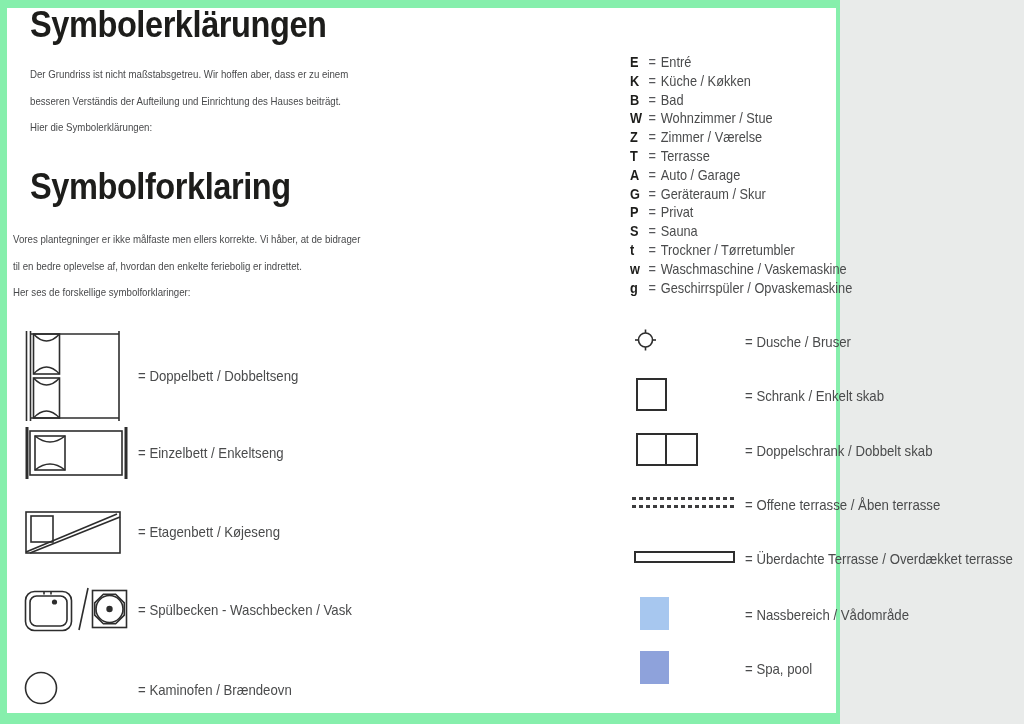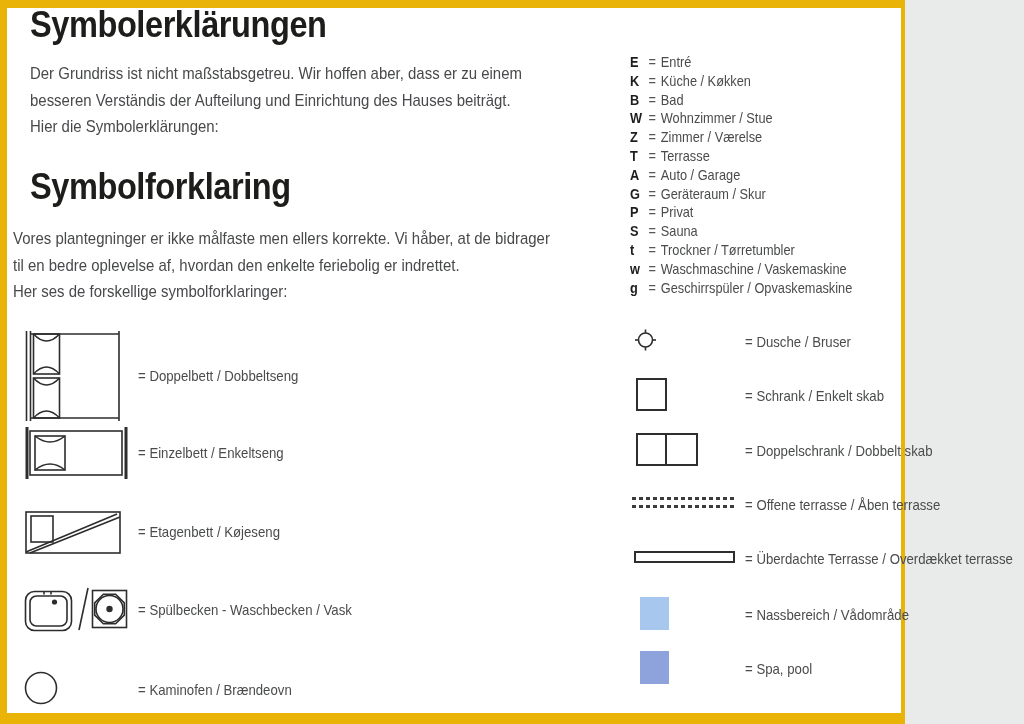--- a/index.html
+++ b/index.html
@@ -1,23 +1,23 @@
 <!DOCTYPE html>
 <html><head>
 <meta charset="utf-8">
 <style>
   * { margin:0; padding:0; box-sizing:border-box; }
   html,body { width:1024px; height:724px; overflow:hidden; }
   body { font-family:"Liberation Sans", sans-serif; background:#e9ebea; }
-  .canvas { position:relative; width:905px; height:724px; background:#eab308; }
+  .canvas { position:relative; width:840px; height:724px; background:#86efac; }
   .page { position:absolute; left:7px; top:8px; right:4px; bottom:11px; background:#ffffff; }
   .abs { position:absolute; }
   .cond { transform:scaleX(0.88); transform-origin:0 0; white-space:nowrap; }
   .h1 { font-size:37px; font-weight:600; color:#1d1d1b; letter-spacing:-0.5px; }
-  .para { font-size:17px; line-height:26.5px; color:#48494b; }
+  .para { font-size:11px; line-height:26.5px; color:#48494b; }
   .label { font-size:15px; color:#4a4b4c; }
   .codes { font-size:14.5px; }
   .code-row { display:flex; align-items:baseline; height:18.8px; }
   .code-letter { width:21px; font-weight:bold; color:#1d1d1b; }
   .code-eq { width:14px; color:#55565a; }
   .code-name { color:#4a4b4c; }
   svg { display:block; }
   svg * { stroke:#2d2d2d; stroke-width:1.6; fill:none; }
   svg .fill { fill:#2d2d2d; stroke:none; }
   svg .thick { stroke-width:3; }

